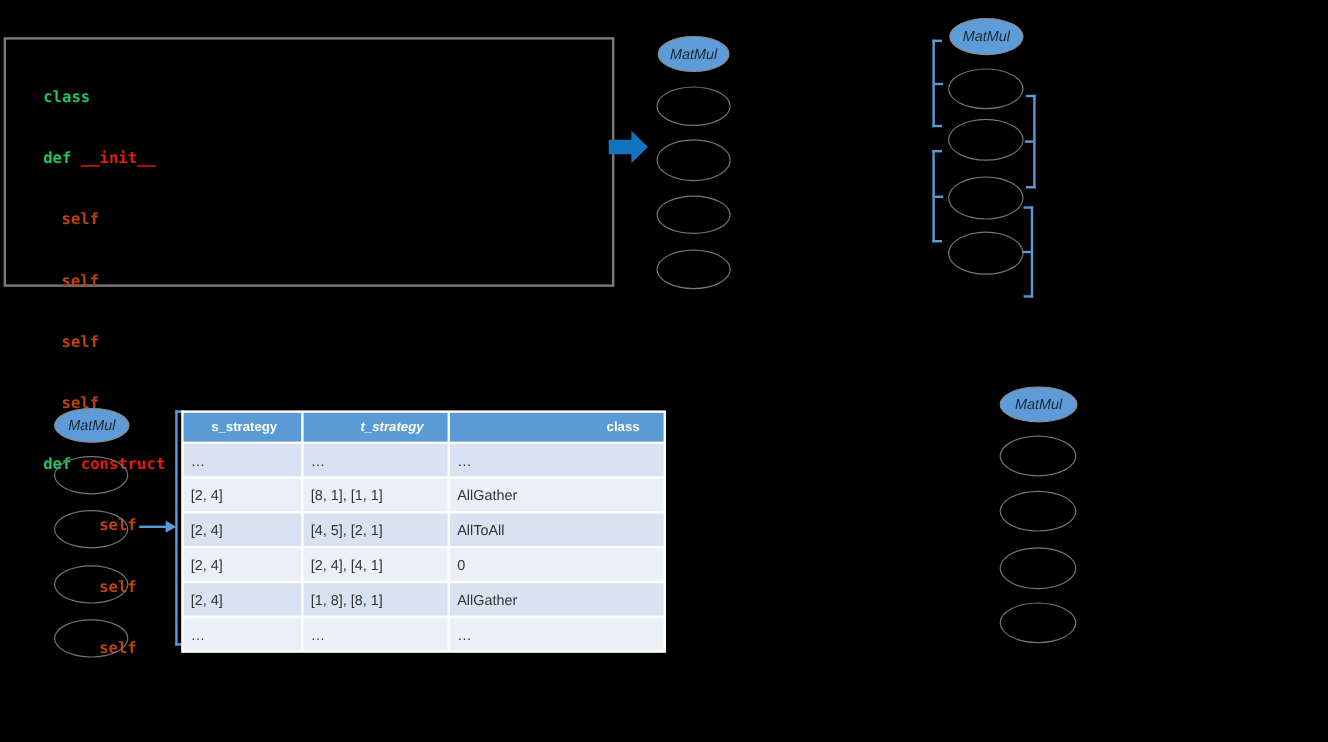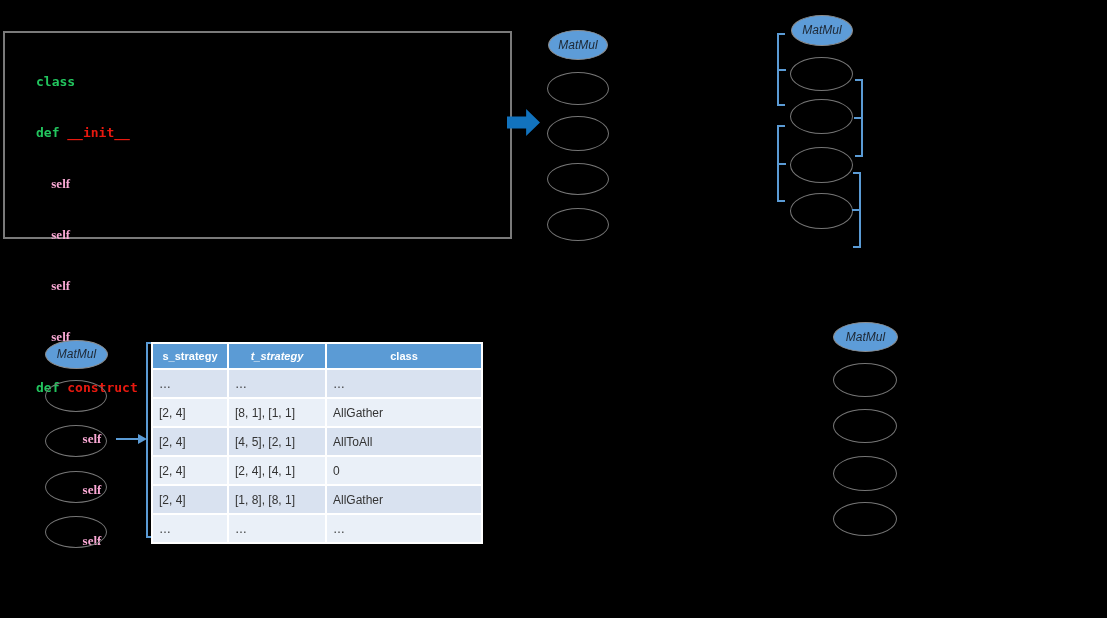--- a/index.html
+++ b/index.html
@@ -13,21 +13,21 @@
     border:2px solid #7a7a7a;background:#000;
     font-family:"DejaVu Sans Mono","Liberation Mono",monospace;
     font-size:13px;font-weight:bold;line-height:17px;
     padding:6px 0 0 15px;white-space:pre;
   }
   .code-line{height:17px;}
   .ind4{padding-left:4ch;}
   .ind8{padding-left:8ch;}
   .tok-kw{color:#22c55e;margin-left:16px;}
   .tok-name{color:#e8190f;margin-left:1ch;margin-top:17px;}
-  .tok-self{color:#f9a8d4;font-family:Liberation Serif, serif;}
+  .tok-self{color:#c2410c;}
   
   .node{position:absolute;border-radius:50%;box-sizing:border-box;font-style:italic;}
   .op-node{
     background:#5d9cd8;border:1.5px solid #8c8c8c;
     color:#1d2733;font-size:12px;text-align:center;
   }
   .empty-node{border:1.7px solid #757575;background:transparent;}
   
   .big-arrow{
     position:absolute;left:507px;top:109px;width:33px;height:27px;background:#1273be;
@@ -43,22 +43,22 @@
   
   .conn-line{position:absolute;left:116px;top:438px;width:24px;height:2px;background:#5b9bd5;}
   .conn-head{
     position:absolute;left:138px;top:434px;width:0;height:0;
     border-left:9px solid #5b9bd5;border-top:5px solid transparent;border-bottom:5px solid transparent;
   }
   
   .tablewrap{position:absolute;left:151px;top:342px;}
   table.cost{border-collapse:separate;border-spacing:2px;background:#ffffff;}
   table.cost th{
-    background:#5b9bd5;color:#ffffff;font-size:11px;font-weight:bold;text-align:center;
-    padding:5px 8px;height:14px;
+    background:#5b9bd5;color:#ffffff;font-size:11px;font-weight:bold;text-align:right;
+    padding:5px 20px;height:14px;
   }
   table.cost td{font-size:12px;color:#333333;padding:5px 6px;height:17px;}
   tr.band-a td{background:#d9e2f0;}
   tr.band-b td{background:#eaf0f8;}
   .col-s{width:58px;}
   .col-t{width:80px;font-style:italic;}
   .col-c{width:138px;}
 </style>
 </head>
 <body>

